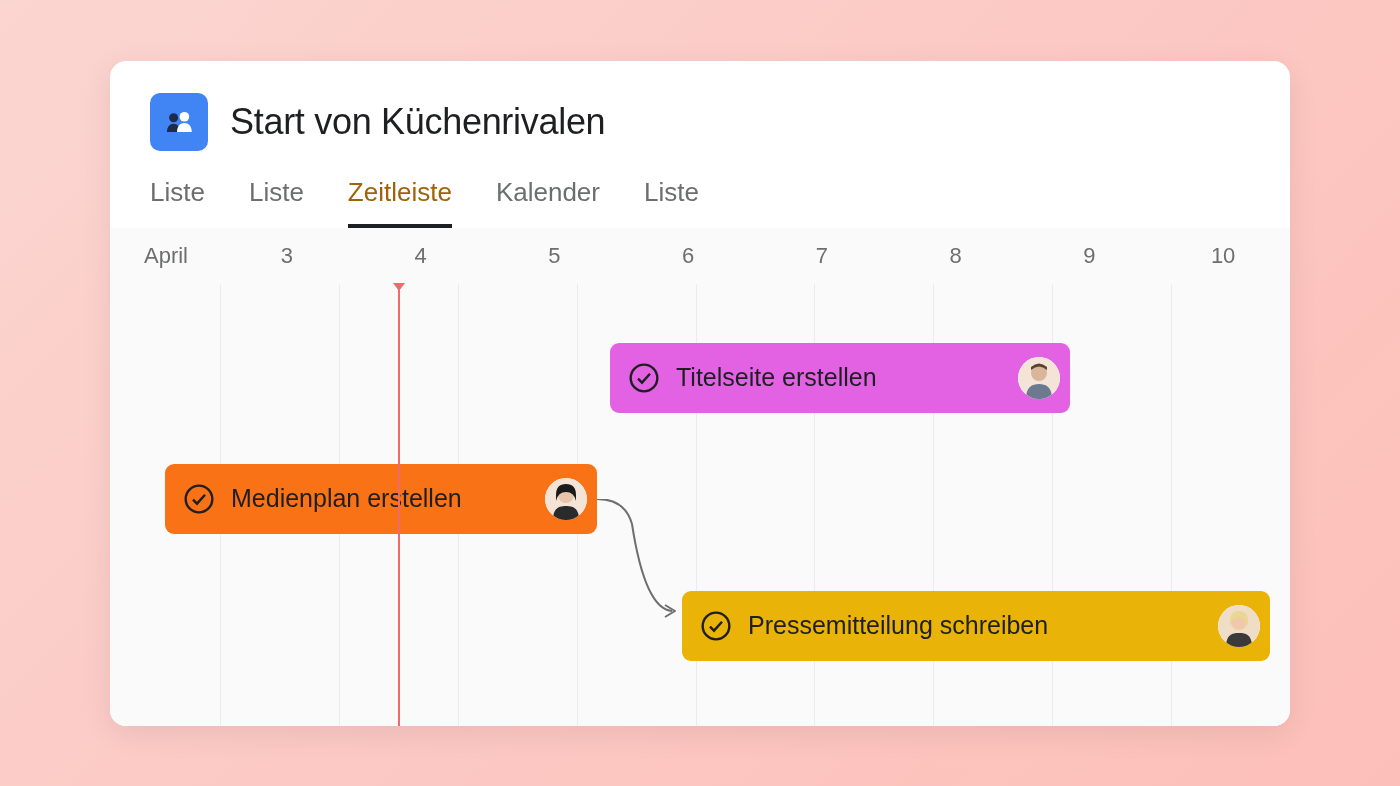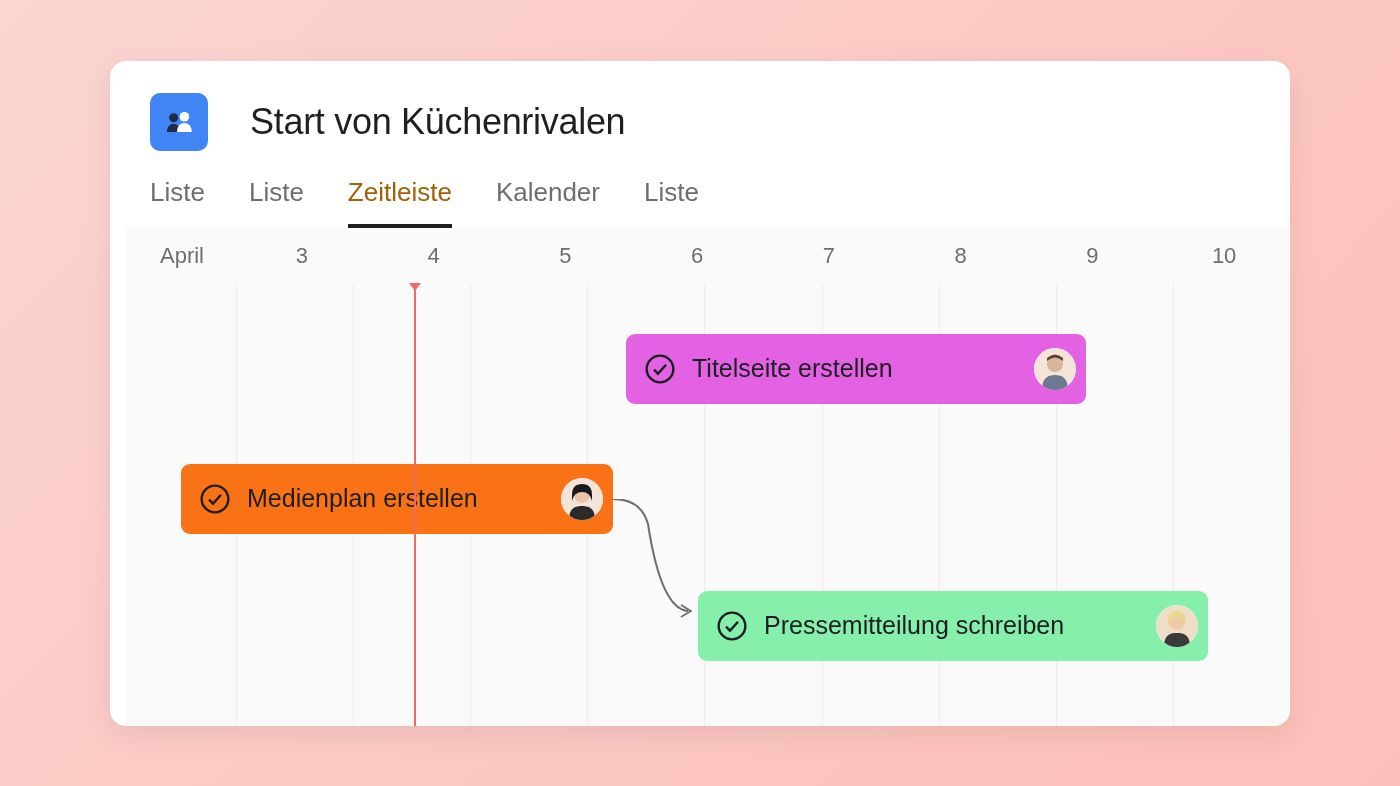--- a/index.html
+++ b/index.html
@@ -45,21 +45,20 @@
     }
     .project-icon svg {
       width: 34px;
       height: 34px;
     }
     .title {
       font-size: 36px;
       font-weight: 500;
       color: #1e1f21;
       letter-spacing: -0.3px;
-      margin-left: 20px;
     }
     .tabs {
       display: flex;
       gap: 44px;
       padding: 26px 22px 0 40px;
     }
     .tab {
       font-size: 26px;
       font-weight: 400;
       color: #6d6e6f;
@@ -70,21 +69,20 @@
     .tab.active {
       color: #a16207;
       font-weight: 500;
       border-bottom: 4px solid #1e1f21;
     }
     .timeline-area {
       flex: 1;
       background: #fafafa;
       position: relative;
       overflow: hidden;
-      margin-left: 16px;
     }
     .date-header {
       display: flex;
       height: 56px;
       align-items: center;
       position: relative;
     }
     .month-label {
       font-size: 22px;
       color: #6d6e6f;
@@ -238,21 +236,21 @@
         <div class="grid-col"></div>
         <div class="grid-col"></div>
         <div class="grid-col"></div>
         <div class="grid-col"></div>
         <div class="grid-col"></div>
         <div class="grid-col"></div>
       </div>
 
       <div class="marker" style="left: 288px;"></div>
 
-      <div class="task" style="background:#e362e3; top:50px; left:500px; width:460px;gap:16px;">
+      <div class="task" style="background:#e362e3; top:59px; left:500px; width:460px;gap:16px;">
         <svg class="task-check" viewBox="0 0 24 24" fill="none" stroke="#1e1f21" stroke-width="1.8">
           <circle cx="12" cy="12" r="10"></circle>
           <path d="M7.5 12.5 L10.5 15.5 L16.5 8.8"></path>
         </svg>
         <span class="task-label">Titelseite erstellen</span>
         <div class="avatar">
           <svg viewBox="0 0 42 42">
             <circle cx="21" cy="21" r="21" fill="#f4e4d8"></circle>
             <circle cx="21" cy="16" r="8" fill="#d9b59a"></circle>
             <path d="M 8 42 C 8 30 14 27 21 27 C 28 27 34 30 34 42 Z" fill="#6b7a8f"></path>
@@ -275,21 +273,21 @@
             <path d="M 11 17 Q 11 6 21 6 Q 31 6 31 17 L 31 23 Q 29 14 21 14 Q 13 14 11 23 Z" fill="#1a1a1a"></path>
           </svg>
         </div>
       </div>
 
       <svg class="connector" style="top:215px; left:487px; width:90px; height:130px;" viewBox="0 0 90 130">
         <path d="M 0 0 Q 28 0 35 25 Q 48 110 75 112" fill="none" stroke="#6d6e6f" stroke-width="2"></path>
         <path d="M 68 106 L 78 112 L 68 118" fill="none" stroke="#6d6e6f" stroke-width="2" stroke-linejoin="round"></path>
       </svg>
 
-      <div class="task" style="background:#86efac; top:307px; left:572px; width:510px;">
+      <div class="task" style="background:#eab308; top:307px; left:572px; width:588px;">
         <svg class="task-check" viewBox="0 0 24 24" fill="none" stroke="#1e1f21" stroke-width="1.8">
           <circle cx="12" cy="12" r="10"></circle>
           <path d="M7.5 12.5 L10.5 15.5 L16.5 8.8"></path>
         </svg>
         <span class="task-label">Pressemitteilung schreiben</span>
         <div class="avatar">
           <svg viewBox="0 0 42 42">
             <circle cx="21" cy="21" r="21" fill="#f0ddc8"></circle>
             <circle cx="21" cy="17" r="8" fill="#f0c9a8"></circle>
             <path d="M 8 42 C 8 30 14 28 21 28 C 28 28 34 30 34 42 Z" fill="#3a3a3a"></path>

